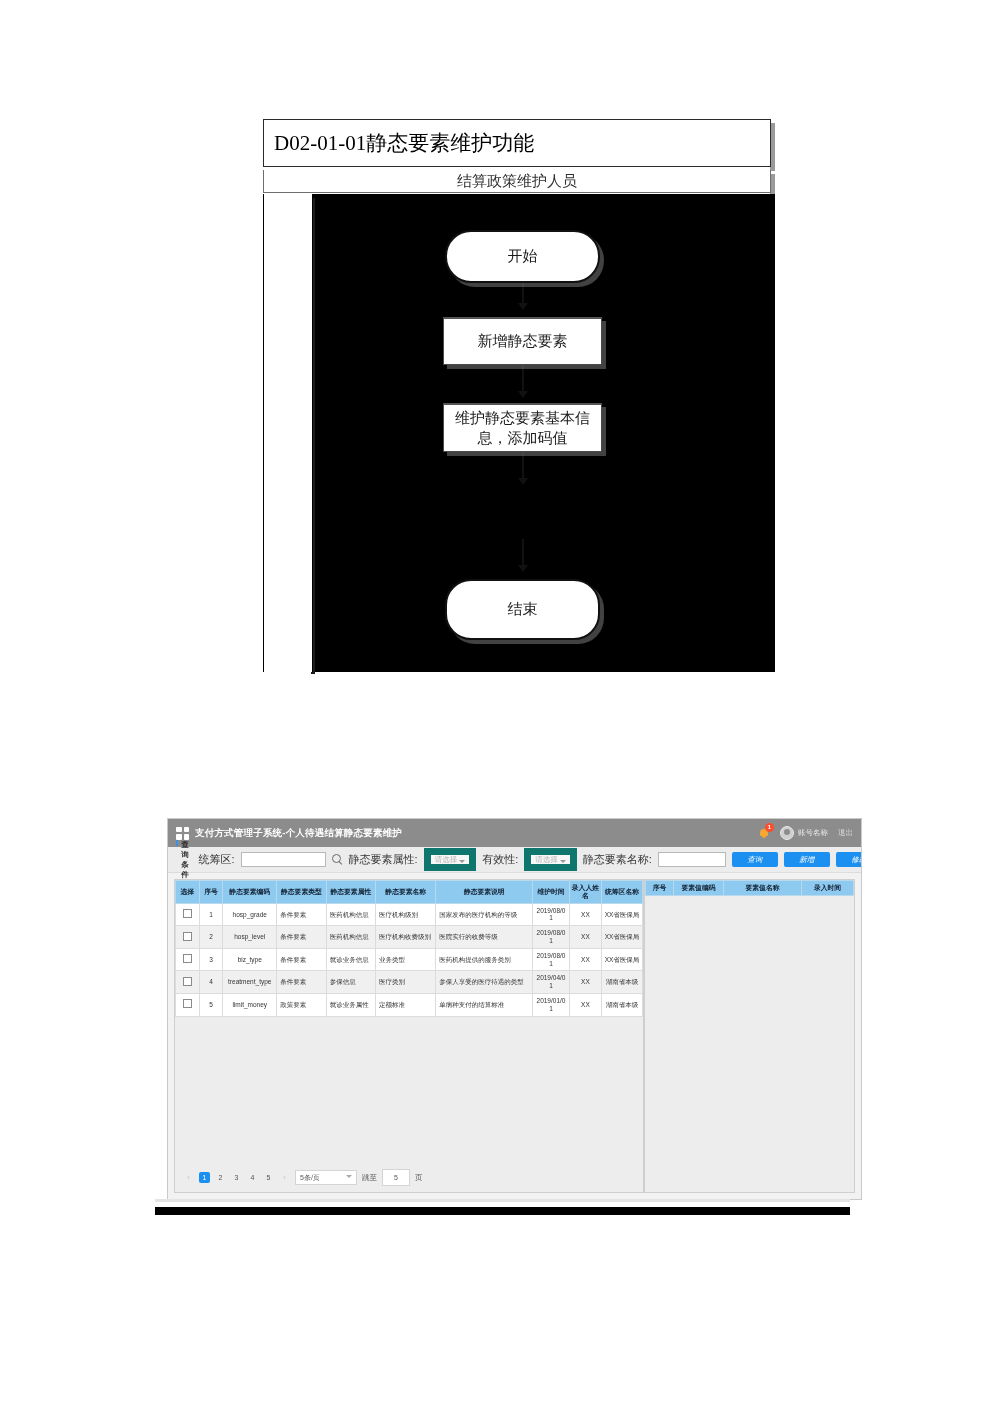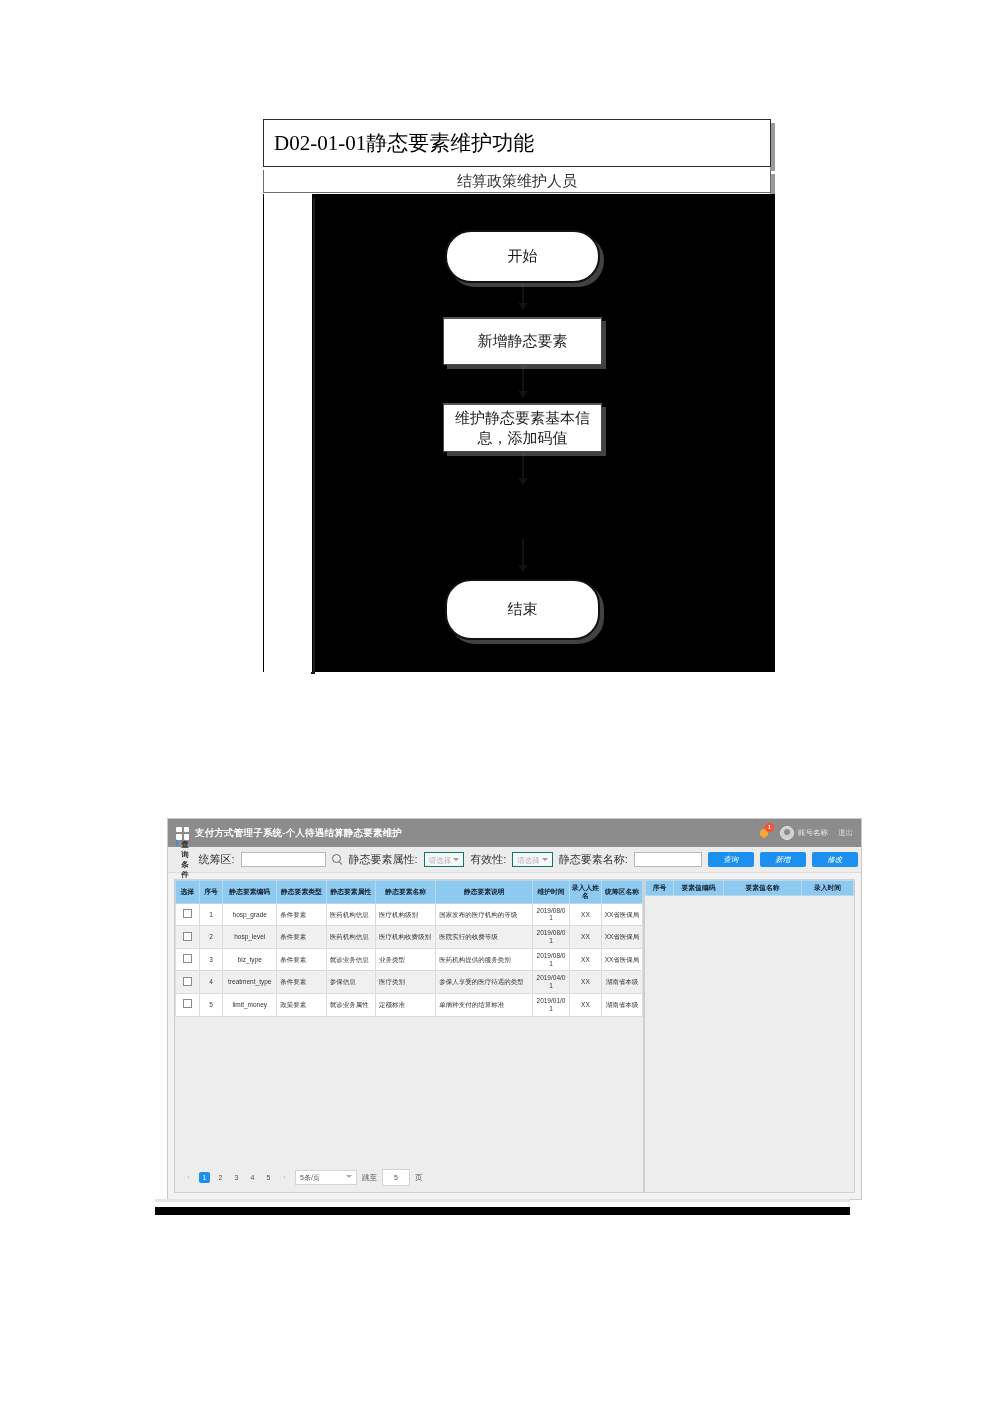--- a/index.html
+++ b/index.html
@@ -118,22 +118,22 @@
     display:flex;align-items:center;padding:0 8px;box-sizing:border-box;gap:6px;
   }
   .sb-label{font-size:11px;color:#333;white-space:nowrap;}
   .sb-legend{display:flex;align-items:flex-start;gap:3px;font-weight:bold;font-size:7.5px;color:#2b2b2b;}
   .sb-legend .sq{width:6px;height:6px;background:#3f8ee0;display:inline-block;}
   .sb-input{
     height:15px;background:#fff;border:1px solid #b9b9b9;box-sizing:border-box;
     font-size:7.5px;color:#333;padding:0 3px;outline:none;
   }
   .sb-select{
-    height:15px;background:#f7f7f7;border:1px solid #0f766e;box-sizing:border-box;
-    font-size:7.5px;color:#b3b3b3;padding:0 12px 0 4px;display:flex;align-items:flex-end;
+    height:23px;background:#f7f7f7;border:7px solid #0f766e;box-sizing:border-box;
+    font-size:7.5px;color:#b3b3b3;padding:0 12px 0 4px;display:flex;align-items:flex-start;
     position:relative;white-space:nowrap;
   }
   .sb-select .caret{position:absolute;right:4px;top:5px;width:0;height:0;
     border-left:3px solid transparent;border-right:3px solid transparent;border-top:3px solid #999;}
   .mag{width:11px;height:11px;position:relative;flex:0 0 auto;}
   .mag::before{content:"";position:absolute;left:0;top:0;width:7px;height:7px;border:1.2px solid #6b6b6b;border-radius:50%;}
   .mag::after{content:"";position:absolute;left:7px;top:7px;width:4px;height:1.2px;background:#6b6b6b;transform:rotate(45deg);transform-origin:left center;}
   .btn-group{margin-left:auto;display:flex;gap:6px;}
   .btn{
     background:#1b90f0;color:#fff;font-size:7.5px;height:15px;min-width:46px;

